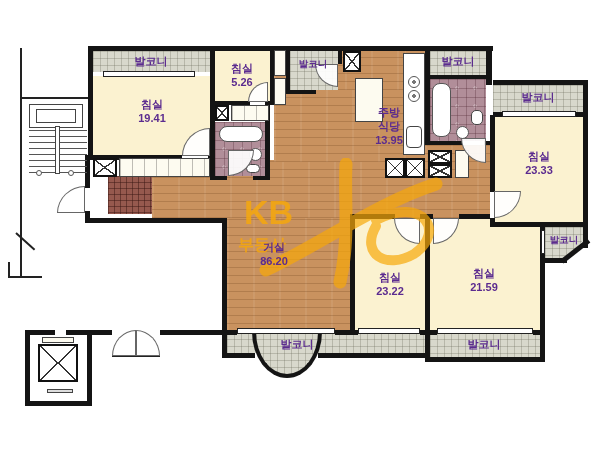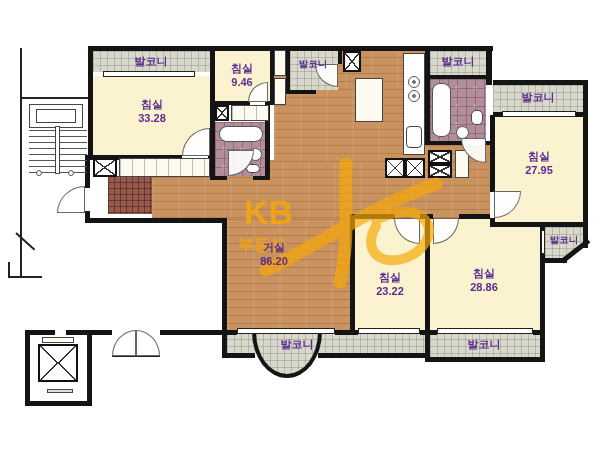--- a/index.html
+++ b/index.html
@@ -202,42 +202,47 @@
       <path d="M38,112 C92,86 152,44 208,26" stroke-width="13"></path>
       <path d="M148,62 C196,38 218,74 186,96 C158,112 132,96 148,68" stroke-width="10"></path>
     </g>
     <text x="16" y="66" font-size="34" font-weight="bold" fill="var(--watermark)" font-family="Liberation Sans, sans-serif">KB</text>
     <text x="10" y="92" font-size="16" font-weight="bold" fill="var(--watermark)" font-family="Liberation Sans, sans-serif">부동산</text>
   </svg>
 
   <div class="lbl" style="left:151px;top:62px">발코니</div>
   <div class="lbl" style="left:152px;top:112px">
     <span class="ln">침실</span>
-    <span class="ln">33.28</span>
+    <span class="ln">19.41</span>
   </div>
   <div class="lbl" style="left:242px;top:76px">
     <span class="ln">침실</span>
-    <span class="ln">9.46</span>
+    <span class="ln">5.26</span>
   </div>
   <div class="lbl s" style="left:313px;top:64px">발코니</div>
   <div class="lbl" style="left:458px;top:62px">발코니</div>
+  <div class="lbl" style="left:389px;top:127px">
+    <span class="ln">주방</span>
+    <span class="ln">식당</span>
+    <span class="ln">13.95</span>
+  </div>
   <div class="lbl" style="left:538px;top:98px">발코니</div>
   <div class="lbl" style="left:539px;top:164px">
     <span class="ln">침실</span>
-    <span class="ln">27.95</span>
+    <span class="ln">23.33</span>
   </div>
   <div class="lbl s" style="left:564px;top:240px">발코니</div>
   <div class="lbl" style="left:274px;top:255px">
     <span class="ln">거실</span>
     <span class="ln">86.20</span>
   </div>
   <div class="lbl" style="left:390px;top:285px">
     <span class="ln">침실</span>
     <span class="ln">23.22</span>
   </div>
   <div class="lbl" style="left:484px;top:281px">
     <span class="ln">침실</span>
-    <span class="ln">28.86</span>
+    <span class="ln">21.59</span>
   </div>
   <div class="lbl" style="left:297px;top:345px">발코니</div>
   <div class="lbl" style="left:484px;top:345px">발코니</div>
 
 </div>
 
 </body></html>

